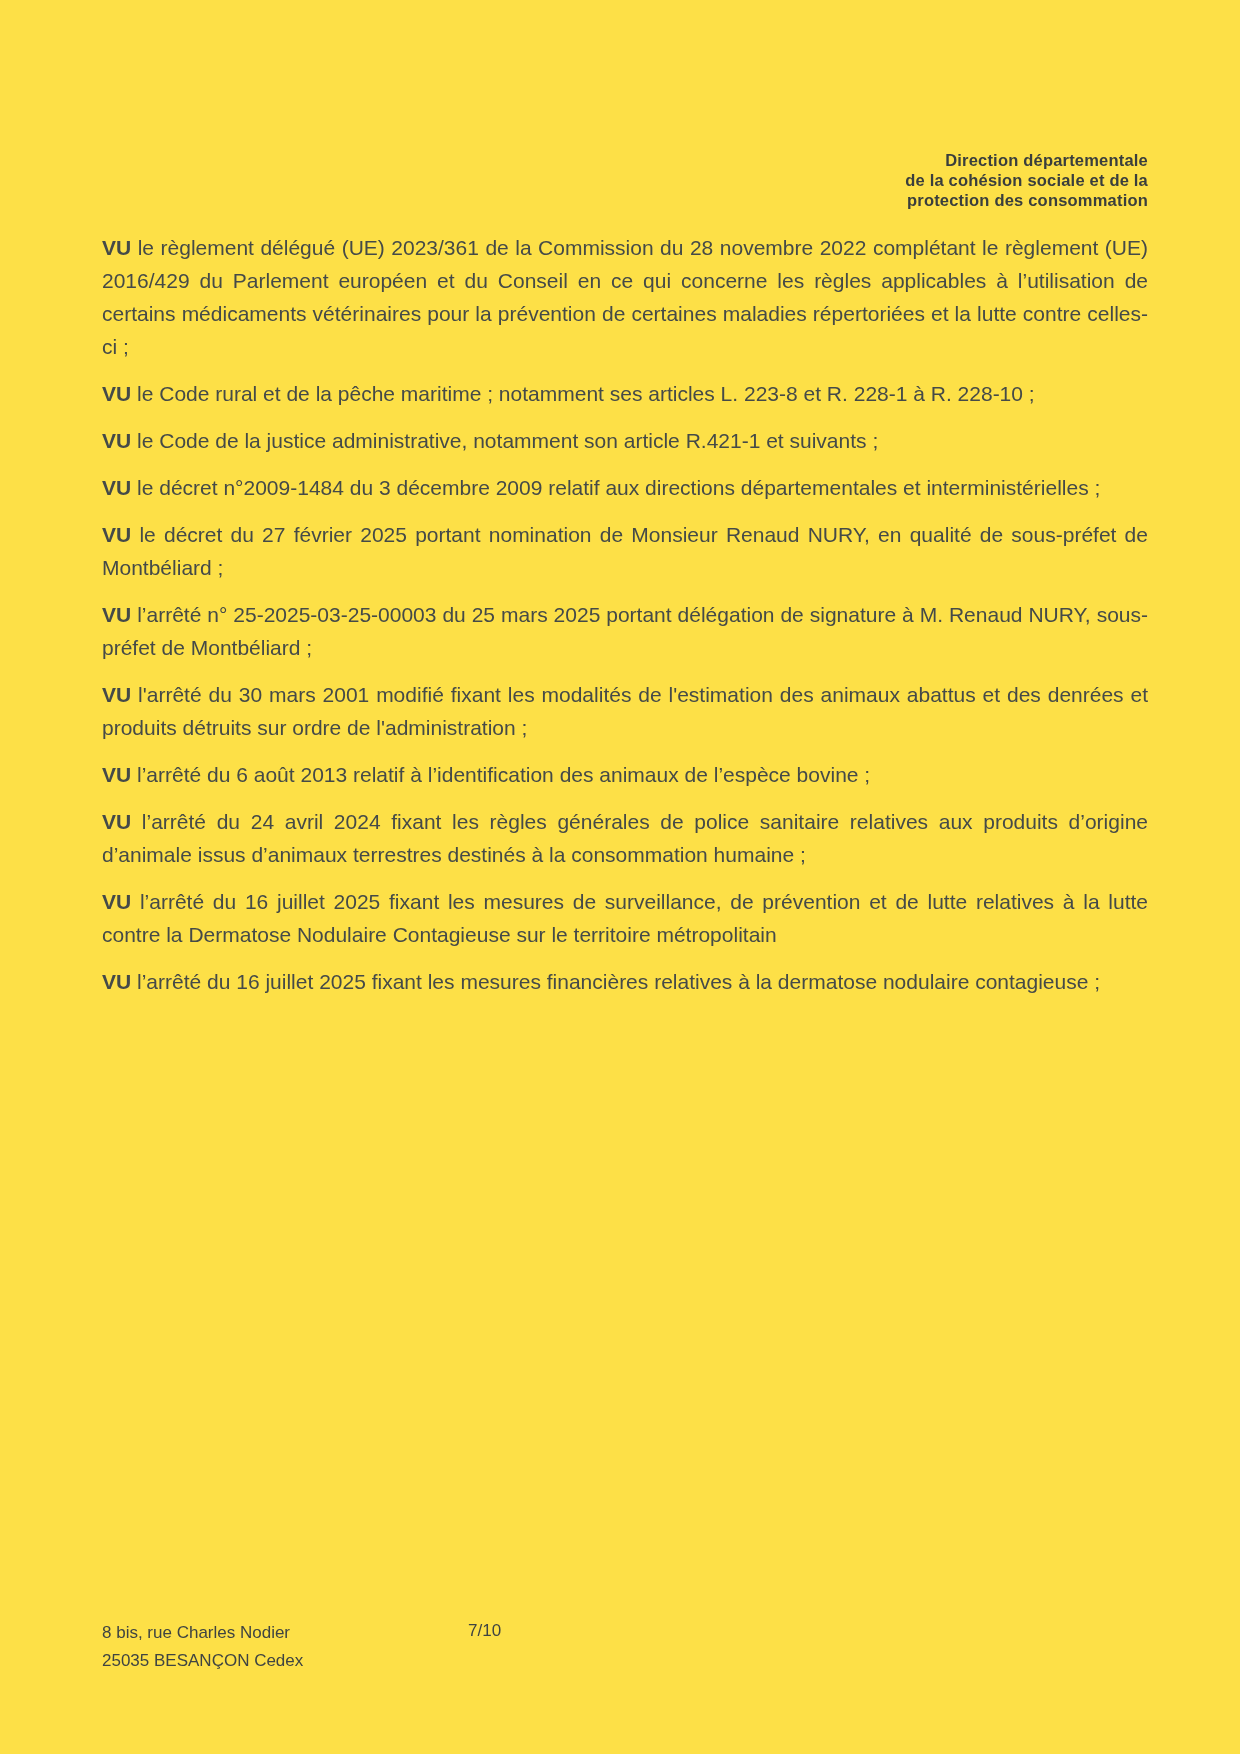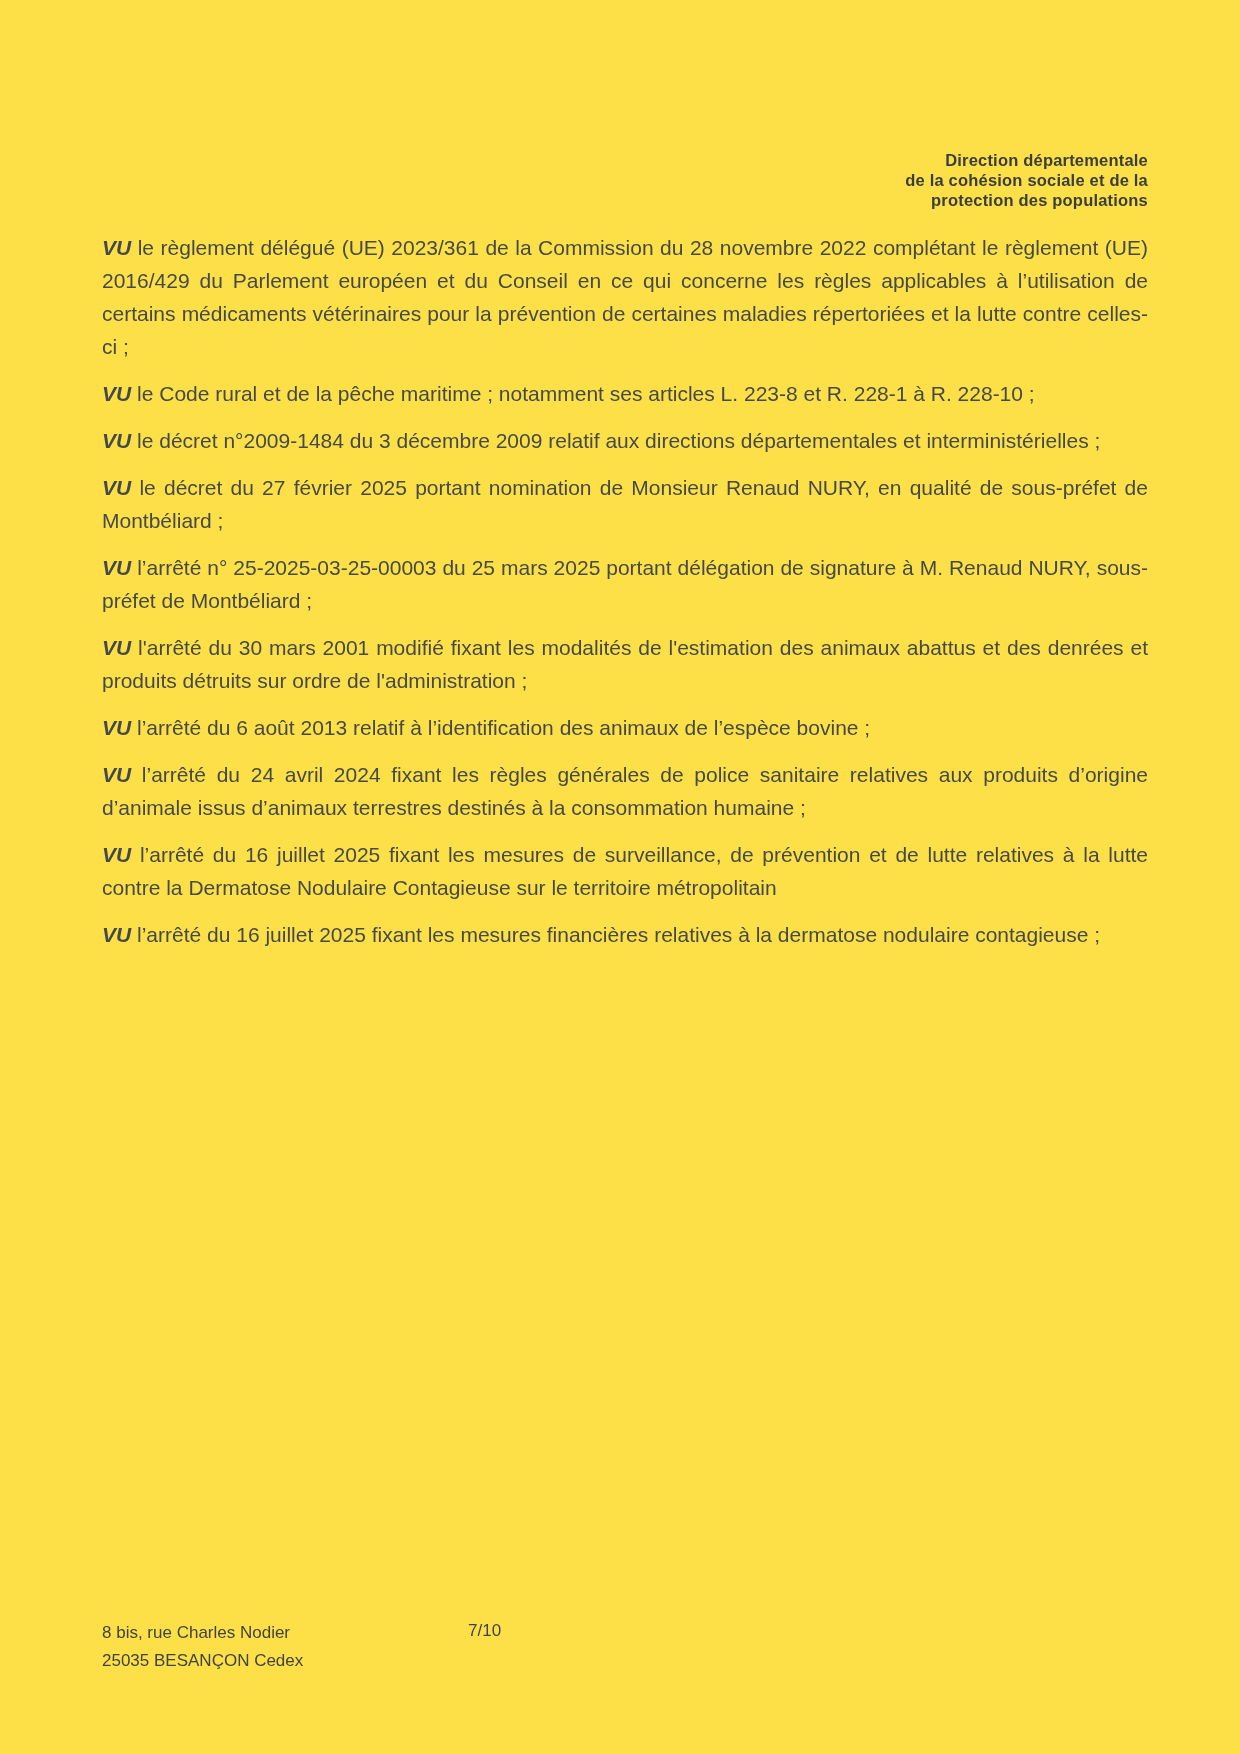--- a/index.html
+++ b/index.html
@@ -35,21 +35,20 @@
   }
   .para {
     margin: 0 0 14px 0;
     text-align: justify;
     font-size: 21px;
     line-height: 33px;
     color: #454a48;
   }
   .vu {
     font-weight: bold;
-    font-style: italic;
   }
   .doc-footer-address {
     position: absolute;
     left: 102px;
     top: 1593px;
     font-size: 17px;
     line-height: 28px;
     color: #3f4442;
     margin-top: 26px;
   }
@@ -62,26 +61,27 @@
   }
 </style>
 </head>
 <body>
 
 <div class="page">
 
   <header class="doc-header">
     <div>Direction départementale</div>
     <div>de la cohésion sociale et de la</div>
-    <div>protection des populations</div>
+    <div>protection des consommation</div>
   </header>
 
   <main class="doc-body">
     <p class="para"><span class="vu">VU</span> <span>le règlement délégué (UE) 2023/361 de la Commission du 28 novembre 2022 complétant le règlement (UE) 2016/429 du Parlement européen et du Conseil en ce qui concerne les règles applicables à l’utilisation de certains médicaments vétérinaires pour la prévention de certaines maladies répertoriées et la lutte contre celles-ci ;</span></p>
     <p class="para"><span class="vu">VU</span> <span>le Code rural et de la pêche maritime ; notamment ses articles L. 223-8 et R. 228-1 à R. 228-10 ;</span></p>
+    <p class="para"><span class="vu">VU</span> <span>le Code de la justice administrative, notamment son article R.421-1 et suivants ;</span></p>
     <p class="para"><span class="vu">VU</span> <span>le décret n°2009-1484 du 3 décembre 2009 relatif aux directions départementales et interministérielles ;</span></p>
     <p class="para"><span class="vu">VU</span> <span>le décret du 27 février 2025 portant nomination de Monsieur Renaud NURY, en qualité de sous-préfet de Montbéliard ;</span></p>
     <p class="para"><span class="vu">VU</span> <span>l’arrêté n° 25-2025-03-25-00003 du 25 mars 2025 portant délégation de signature à M. Renaud NURY, sous-préfet de Montbéliard ;</span></p>
     <p class="para"><span class="vu">VU</span> <span>l'arrêté du 30 mars 2001 modifié fixant les modalités de l'estimation des animaux abattus et des denrées et produits détruits sur ordre de l'administration ;</span></p>
     <p class="para"><span class="vu">VU</span> <span>l’arrêté du 6 août 2013 relatif à l’identification des animaux de l’espèce bovine ;</span></p>
     <p class="para"><span class="vu">VU</span> <span>l’arrêté du 24 avril 2024 fixant les règles générales de police sanitaire relatives aux produits d’origine d’animale issus d’animaux terrestres destinés à la consommation humaine ;</span></p>
     <p class="para"><span class="vu">VU</span> <span>l’arrêté du 16 juillet 2025 fixant les mesures de surveillance, de prévention et de lutte relatives à la lutte contre la Dermatose Nodulaire Contagieuse sur le territoire métropolitain</span></p>
     <p class="para"><span class="vu">VU</span> <span>l’arrêté du 16 juillet 2025 fixant les mesures financières relatives à la dermatose nodulaire contagieuse ;</span></p>
   </main>
 

